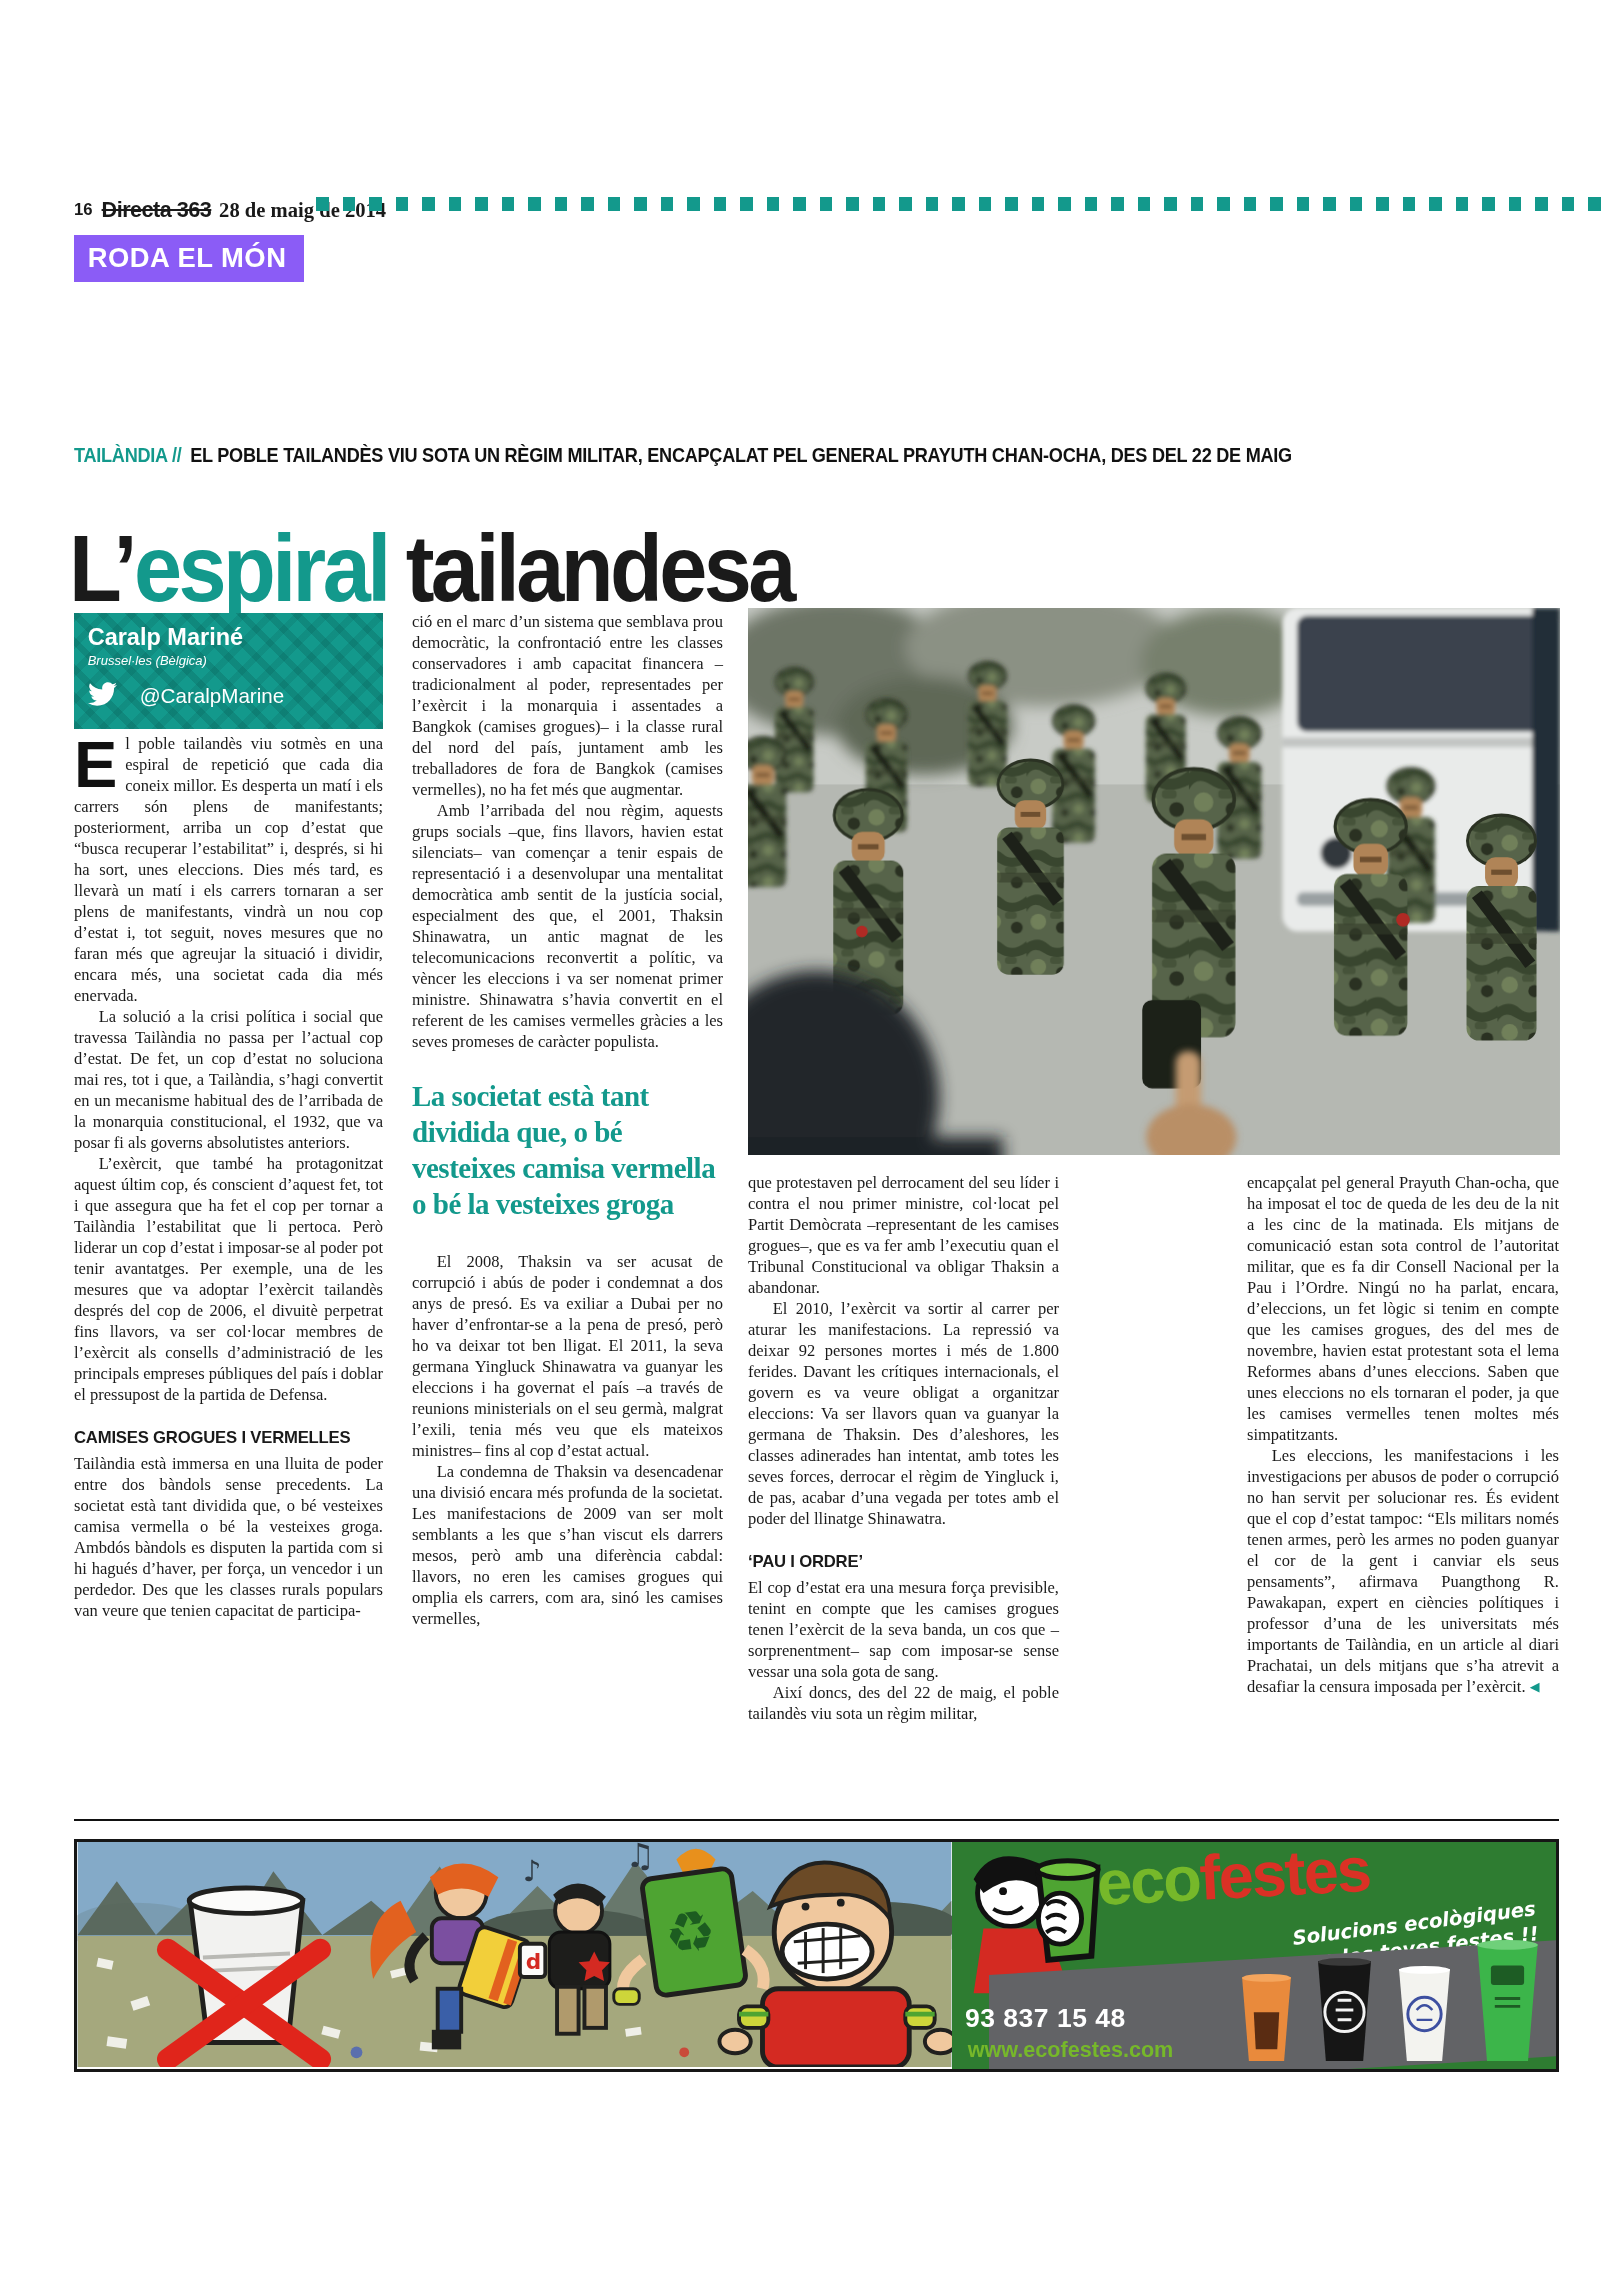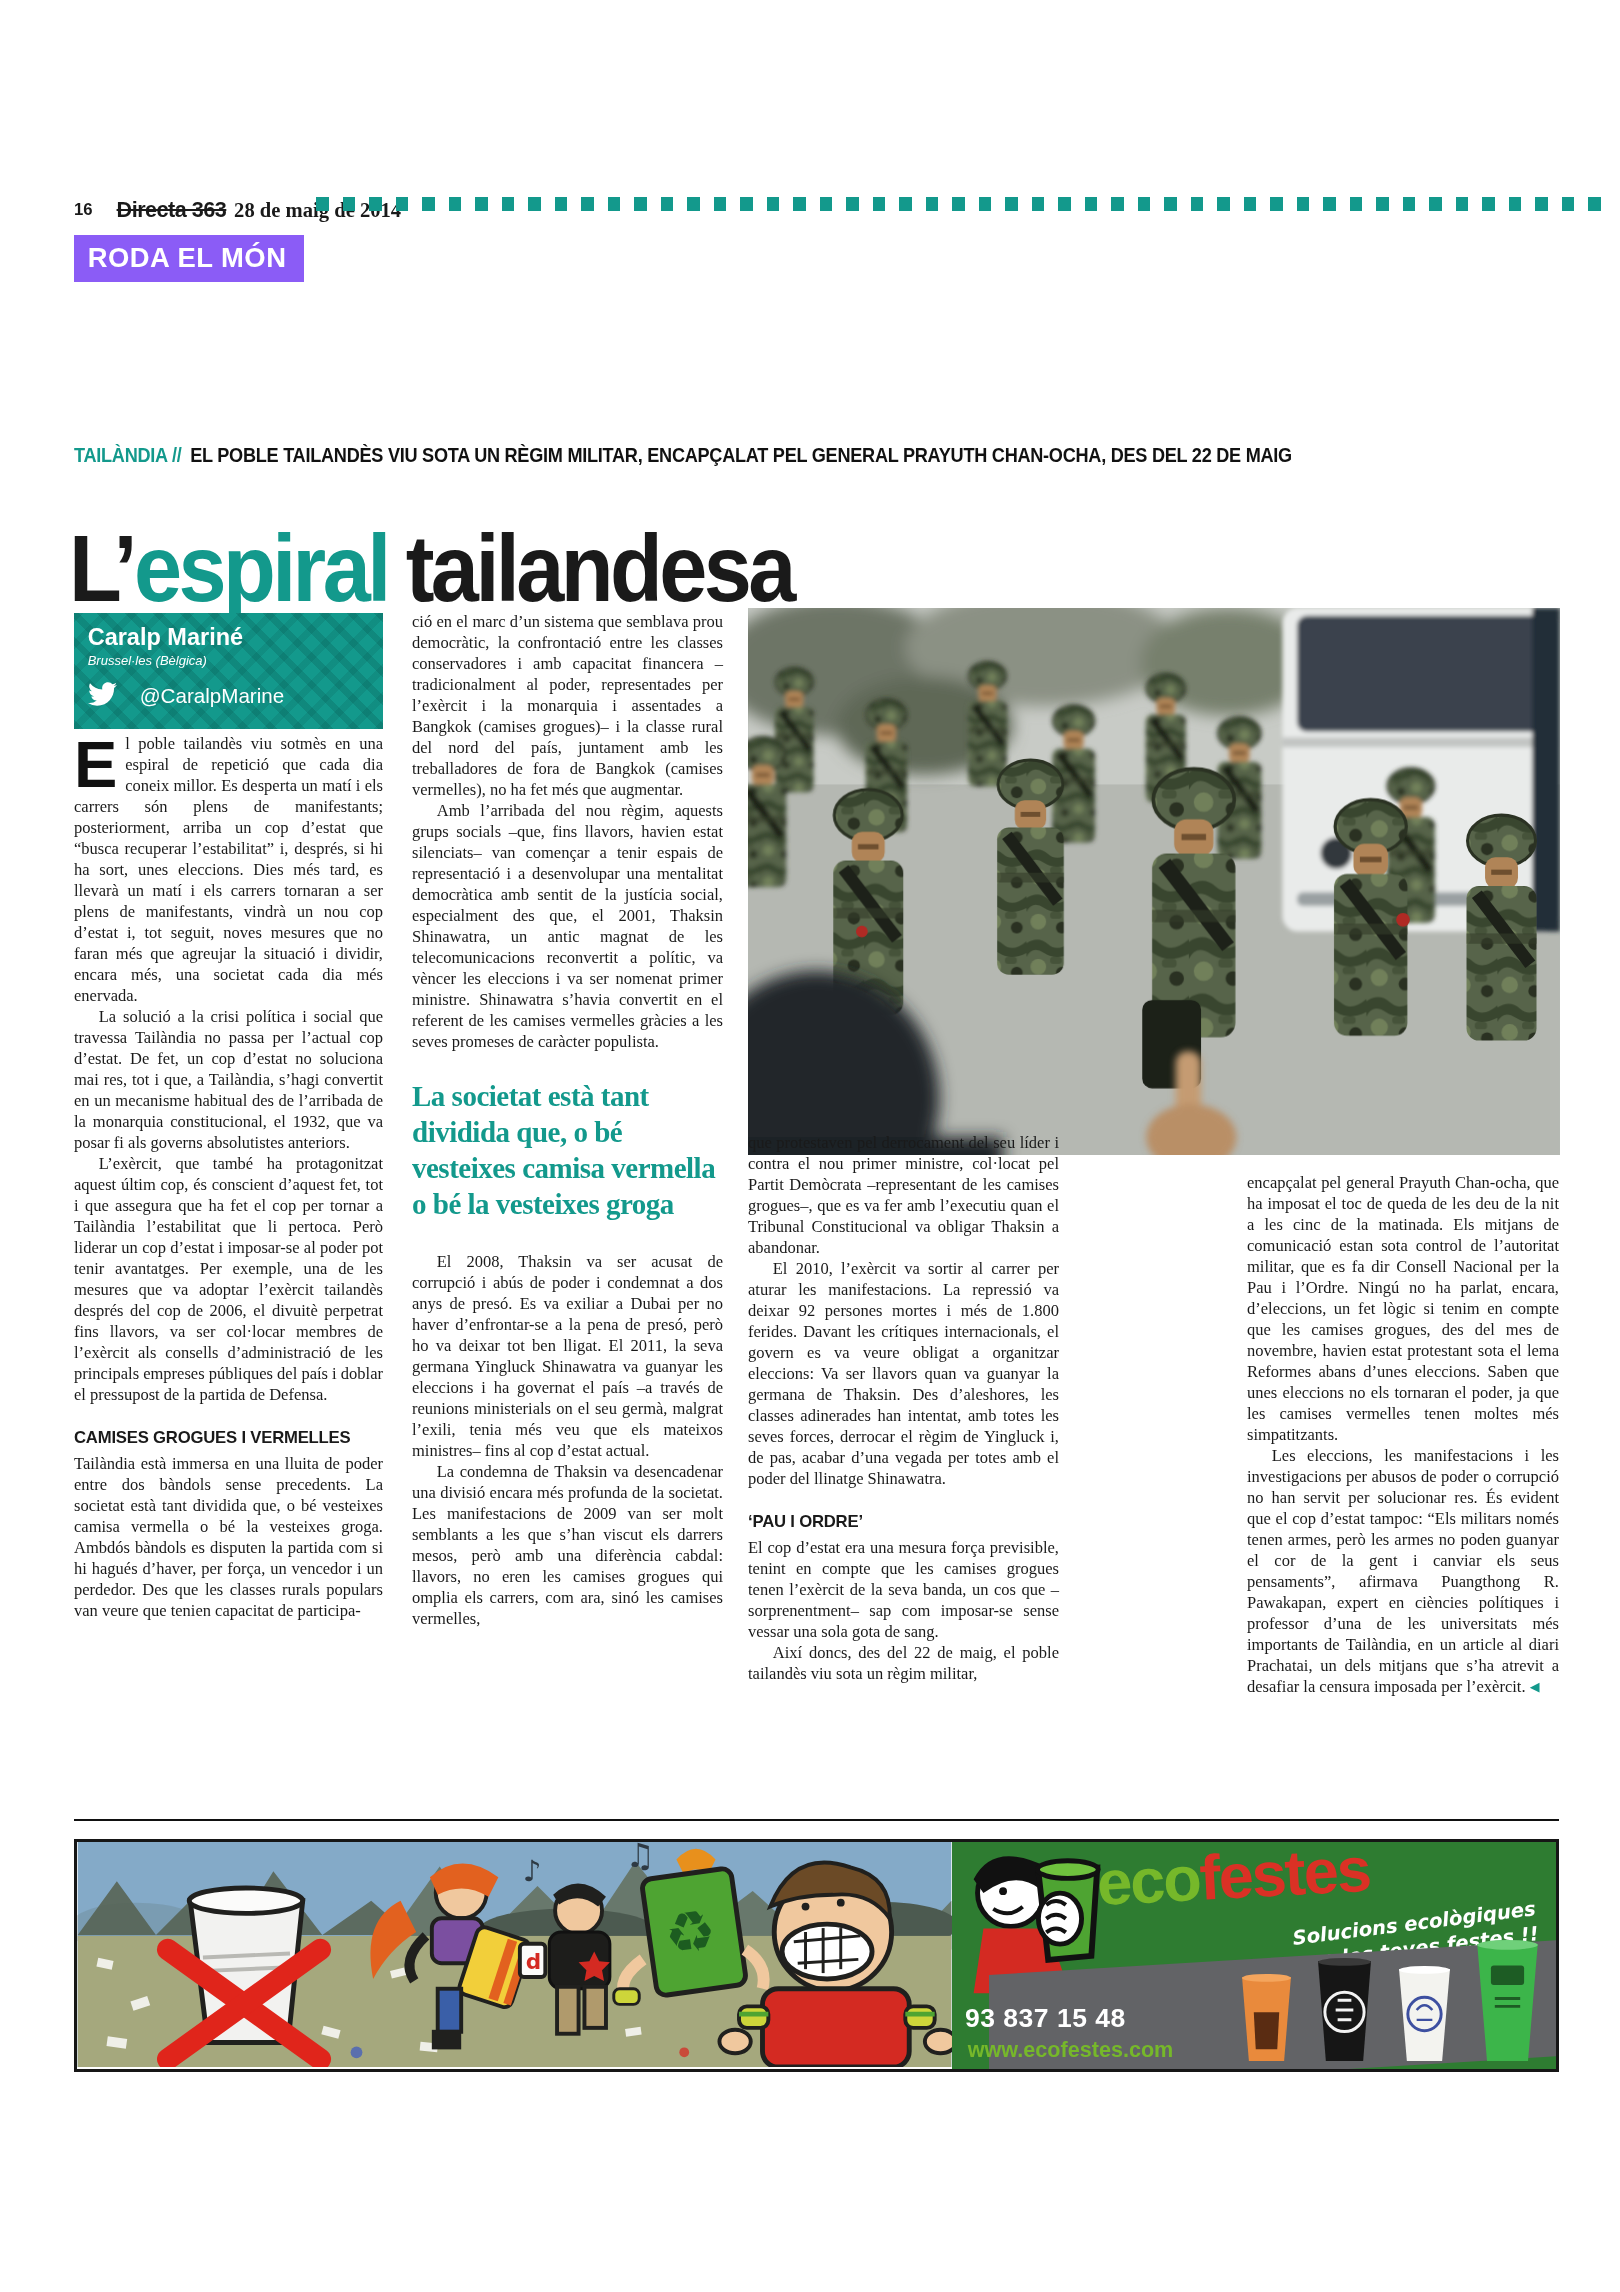--- a/index.html
+++ b/index.html
@@ -4,21 +4,21 @@
 <style>
   html,body{margin:0;padding:0;background:#e8e8e8;}
   .page{
     position:relative;width:1620px;height:2293px;background:#ffffff;
     margin:0 auto;overflow:hidden;
     font-family:"Liberation Serif",serif;color:#1a1a1a;
   }
   
   .masthead{position:absolute;left:74px;top:197px;height:25.5px;
     font-family:"Liberation Sans",sans-serif;white-space:nowrap;}
-  .masthead .pnum{font-weight:bold;font-size:16.7px;vertical-align:2px;margin-right:24px;}
+  .masthead .pnum{font-weight:bold;font-size:16.7px;vertical-align:2px;margin-right:9px;}
   .masthead .brand{font-weight:800;font-size:21.6px;text-decoration:line-through;letter-spacing:-0.5px;}
   .masthead .date{font-family:"Liberation Serif",serif;font-weight:bold;font-size:20.6px;margin-left:7.8px;}
   .dotted-rule{position:absolute;left:316px;right:7.8px;top:197px;height:13.7px;
     background:repeating-linear-gradient(90deg,#13998C 0 12.7px,transparent 12.7px 26.5px);}
   .section-box{position:absolute;left:74px;top:235px;background:#8b5cf6;color:#fff;
     font-family:"Liberation Sans",sans-serif;font-weight:800;font-size:27.4px;
     padding:6.9px 17.6px 7.8px 13.7px;letter-spacing:0.5px;}
   
   .kicker{position:absolute;left:74px;top:443px;font-family:"Liberation Sans",sans-serif;
     font-weight:800;font-size:20.6px;letter-spacing:-0.3px;white-space:nowrap;
@@ -46,21 +46,21 @@
   .col p.ind{text-indent:1.5em;}
   .dropcap{float:left;font-family:"Liberation Sans",sans-serif;font-weight:900;
     font-size:65px;line-height:55px;padding:3.9px 7.8px 0 0;color:#111;}
   .subhead{font-family:"Liberation Sans",sans-serif;font-weight:800;font-size:16.7px;
     letter-spacing:-0.2px;margin:21.6px 0 5.9px 0;text-align:left;}
   .pullquote{color:#13998C;font-weight:bold;font-size:29px;line-height:36px;
     text-align:left;margin:25.5px 0 29px 0;letter-spacing:-0.5px;}
   .endmark{color:#13998C;font-size:12.7px;vertical-align:1px;}
   #col1{left:74px;top:733px;width:309px;}
   #col2{left:412px;top:611px;width:311px;}
-  #col3{left:748px;top:1132px;width:311px;}
+  #col3{left:748px;top:1172px;width:311px;}
   #col4{left:1247px;top:1172px;width:312px;}
   .caption{position:absolute;left:1078px;top:1176px;width:147px;
     font-family:"Liberation Sans",sans-serif;font-size:13.2px;line-height:17px;
     color:#222;text-align:left;}
   
   .photo{position:absolute;left:748px;top:608px;width:812px;height:547px;overflow:hidden;background:#b9bdb8;}
   
   .bottom-rule{position:absolute;left:74px;top:1819px;width:1485px;height:2px;background:#111;}
   .ad{position:absolute;left:74px;top:1839px;width:1485px;height:233px;box-sizing:border-box;
     border:3.9px solid #161616;display:flex;overflow:hidden;}

